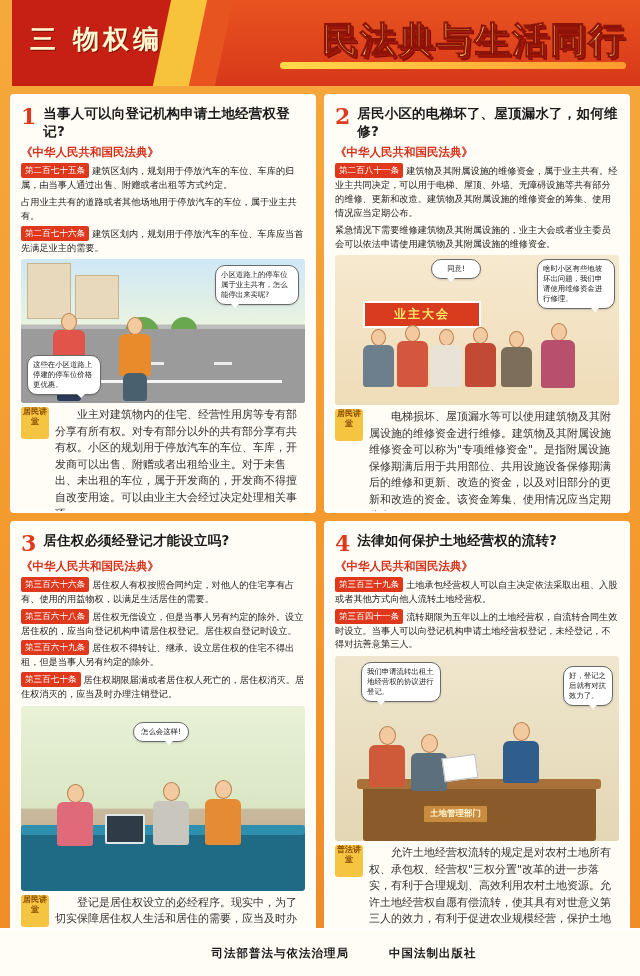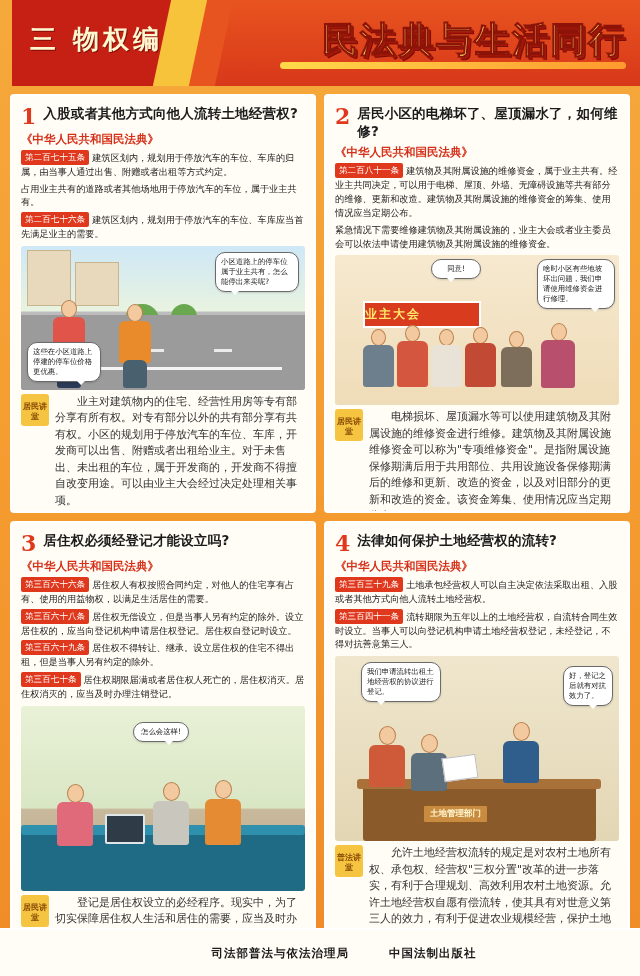--- a/index.html
+++ b/index.html
@@ -120,21 +120,21 @@
   .bubble.bl:after{ border-top-color:#fff; bottom:-9px; left:14px;}
   .bubble.br:after{ border-top-color:#fff; bottom:-9px; right:14px;}
 
   
   .tip {
     display:flex; gap:6px; align-items:flex-start; margin-top:3px;
   }
   .tip-badge {
     flex:0 0 28px; width:28px; height:32px; background:#f5c542;
     color:#8a4b05; font-size:8px; font-weight:bold; text-align:center;
-    border-radius:3px; line-height:1.25; padding-top:8px;
+    border-radius:3px; line-height:1.25; padding-top:0;
   }
   .tip-text { font-size:11px; line-height:1.5; color:#333; text-indent:2em;}
 
   
   .footer {
     position:absolute; left:0; bottom:0; width:640px; height:48px;
     background:#fffdf5;
     display:flex; align-items:center; justify-content:center; gap:40px;
     border-top:2px solid #fff;
     padding-left:48px;
@@ -143,21 +143,21 @@
 
   
   .sh { position:absolute; }
   .road { position:absolute; left:0; bottom:0; width:100%; height:52%; background:#9b9b9b;}
   .road-line { position:absolute; bottom:20px; left:8%; width:84%; height:3px; background:#fff; opacity:.9;}
   .road-dash { position:absolute; bottom:38px; width:18px; height:3px; background:#fff; opacity:.8;}
   .bush { position:absolute; bottom:46%; width:34px; height:20px; background:#6aa84f; border-radius:16px 16px 4px 4px;}
   .bldg { position:absolute; top:4px; width:44px; background:#e8d9bd; border:1px solid #c9b48d;}
   .banner {
     position:absolute; background:#d93b1e; color:#ffe96b; font-weight:bold;
-    font-size:12px; text-align:left; padding:3px 0; border:2px solid #fff;
+    font-size:12px; text-align:center; padding:3px 0; border:2px solid #fff;
     letter-spacing:2px;
   }
   .head { position:absolute; border-radius:50%; background:#f3c9a0; border:1px solid #b9814f;}
   .body-sh { position:absolute; border-radius:6px 6px 3px 3px;}
   .desk { position:absolute; border-radius:3px;}
   .mon { position:absolute; background:#2f3b46; border:2px solid #dfe6ea; border-radius:2px;}
   .label-plate {
     position:absolute; background:#c98b3f; color:#fff7d0; font-size:8.5px;
     font-weight:bold; text-align:center; padding:2px 6px; border-radius:2px;
     border:1px solid #8d5c23;
@@ -175,21 +175,21 @@
     <div class="sec-label">三 物权编</div>
     <div class="main-title">民法典与生活同行</div>
     <div class="title-underline"></div>
   </div>
 
   <div class="grid">
 
     <div class="panel">
       <div class="q-head">
         <div class="q-num">1</div>
-        <div class="q-text">入股或者其他方式向他人流转土地经营权?</div>
+        <div class="q-text">当事人可以向登记机构申请土地经营权登记?</div>
       </div>
       <div class="law-title">《中华人民共和国民法典》</div>
 
       <div class="clause">
         <span class="clause-tag">第二百七十五条</span><span>建筑区划内，规划用于停放汽车的车位、车库的归属，由当事人通过出售、附赠或者出租等方式约定。</span>
       </div>
       <div class="clause">
         <span>占用业主共有的道路或者其他场地用于停放汽车的车位，属于业主共有。</span>
       </div>
       <div class="clause">

